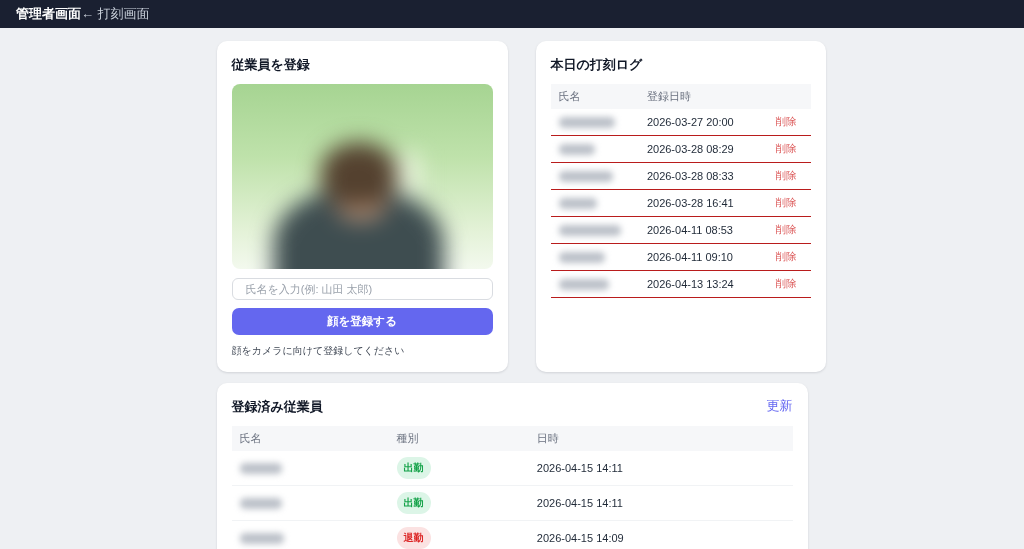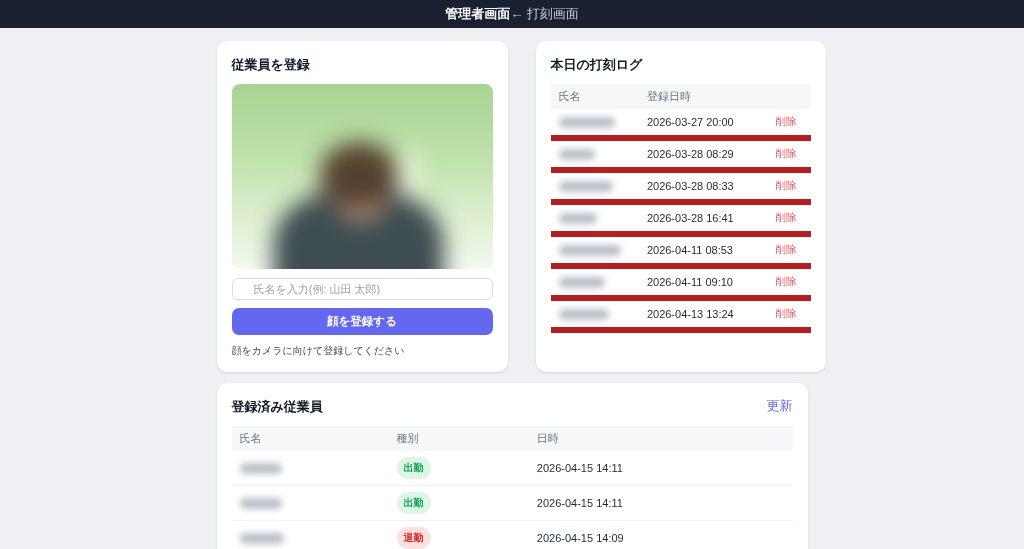--- a/index.html
+++ b/index.html
@@ -9,21 +9,21 @@
   }
   *{box-sizing:border-box; margin:0; padding:0;}
   html,body{width:1024px; height:549px; overflow:hidden;}
   body{
     font-family:"Liberation Sans","DejaVu Sans",sans-serif;
     background:var(--page-bg); color:#111827;
   }
   
   .app-header{
     height:28px; background:var(--header-bg); display:flex;
-    align-items:center; justify-content:center; padding:0 16px;
+    align-items:center; justify-content:flex-start; padding:0 16px;
   }
   .app-title{color:#ffffff; font-size:13px; font-weight:700;}
   .back-link{color:#cbd2dc; font-size:13px; text-decoration:none; cursor:pointer;}
   
   .content{width:591px; margin:13px auto 0;}
   .top-row{display:grid; grid-template-columns:291px 290px; gap:28px;}
   .card{
     background:#fff; border-radius:10px; padding:14px 15px;
     box-shadow:0 1px 2px rgba(16,24,40,.05), 0 1px 3px rgba(16,24,40,.08);
   }
@@ -34,36 +34,36 @@
     background:linear-gradient(180deg,#a6d492 0%,#bfe2ab 40%,#e4f2d8 80%,#f3f9ee 100%);
   }
   .camera-blur{position:absolute; inset:0; filter:blur(11px);}
   .door{position:absolute; left:63%; top:38%; width:24px; height:66px; background:#e7f3db; border-radius:3px;}
   .torso{position:absolute; left:50%; transform:translateX(-52%); bottom:-28px; width:170px; height:110px; background:#3e4d50; border-radius:50% 50% 0 0;}
   .hair{position:absolute; left:50%; transform:translateX(-54%); top:58px; width:78px; height:66px; background:#54412f; border-radius:48%;}
   .face{position:absolute; left:50%; transform:translateX(-52%); top:78px; width:58px; height:58px; background:#c69c80; border-radius:46%;}
   
   .name-input{
     width:100%; height:22px; margin-top:9px; border:1px solid #d9dce1; border-radius:6px;
-    padding:0 21px; font-size:11px; font-family:inherit; color:#111827; background:#fff;
+    padding:0 13px; font-size:11px; font-family:inherit; color:#111827; background:#fff;
   }
   .name-input::placeholder{color:#9aa1ab;}
   .register-btn{
     width:100%; height:27px; margin-top:8px; background:var(--button-bg); color:#fff;
     border:none; border-radius:7px; font-size:11.5px; font-weight:700; font-family:inherit; cursor:pointer;
   }
   .helper{font-size:10px; color:#3f4754; margin-top:9px;}
   
   table{width:100%; border-collapse:collapse; font-size:11px;}
   thead th{
     background:#f6f7f9; color:#6b7280; font-weight:400; text-align:left;
     padding:5px 8px; height:21px;
   }
   td{padding:6px 8px; color:#1f2937;}
-  .emp-table td{border-bottom:6px solid #b91c1c;}
+  .emp-table td{border-bottom:1px solid #b91c1c;}
   .log-table td{border-bottom:1px solid #f1f3f5;}
   .redacted{
     display:inline-block; height:11px; border-radius:5px;
     background:#bcc1c9; filter:blur(3px); vertical-align:middle;
   }
   .delete-cell{text-align:right; padding-right:14px;}
   .delete-link{color:var(--danger); font-size:10.5px; text-decoration:none; cursor:pointer;}
   .badge{display:inline-block; padding:4px 7px; border-radius:999px; font-size:10px; font-weight:700;}
   .badge-green{background:var(--badge-green-bg); color:var(--badge-green-text);}
   .badge-red{background:var(--badge-red-bg); color:var(--badge-red-text);}

